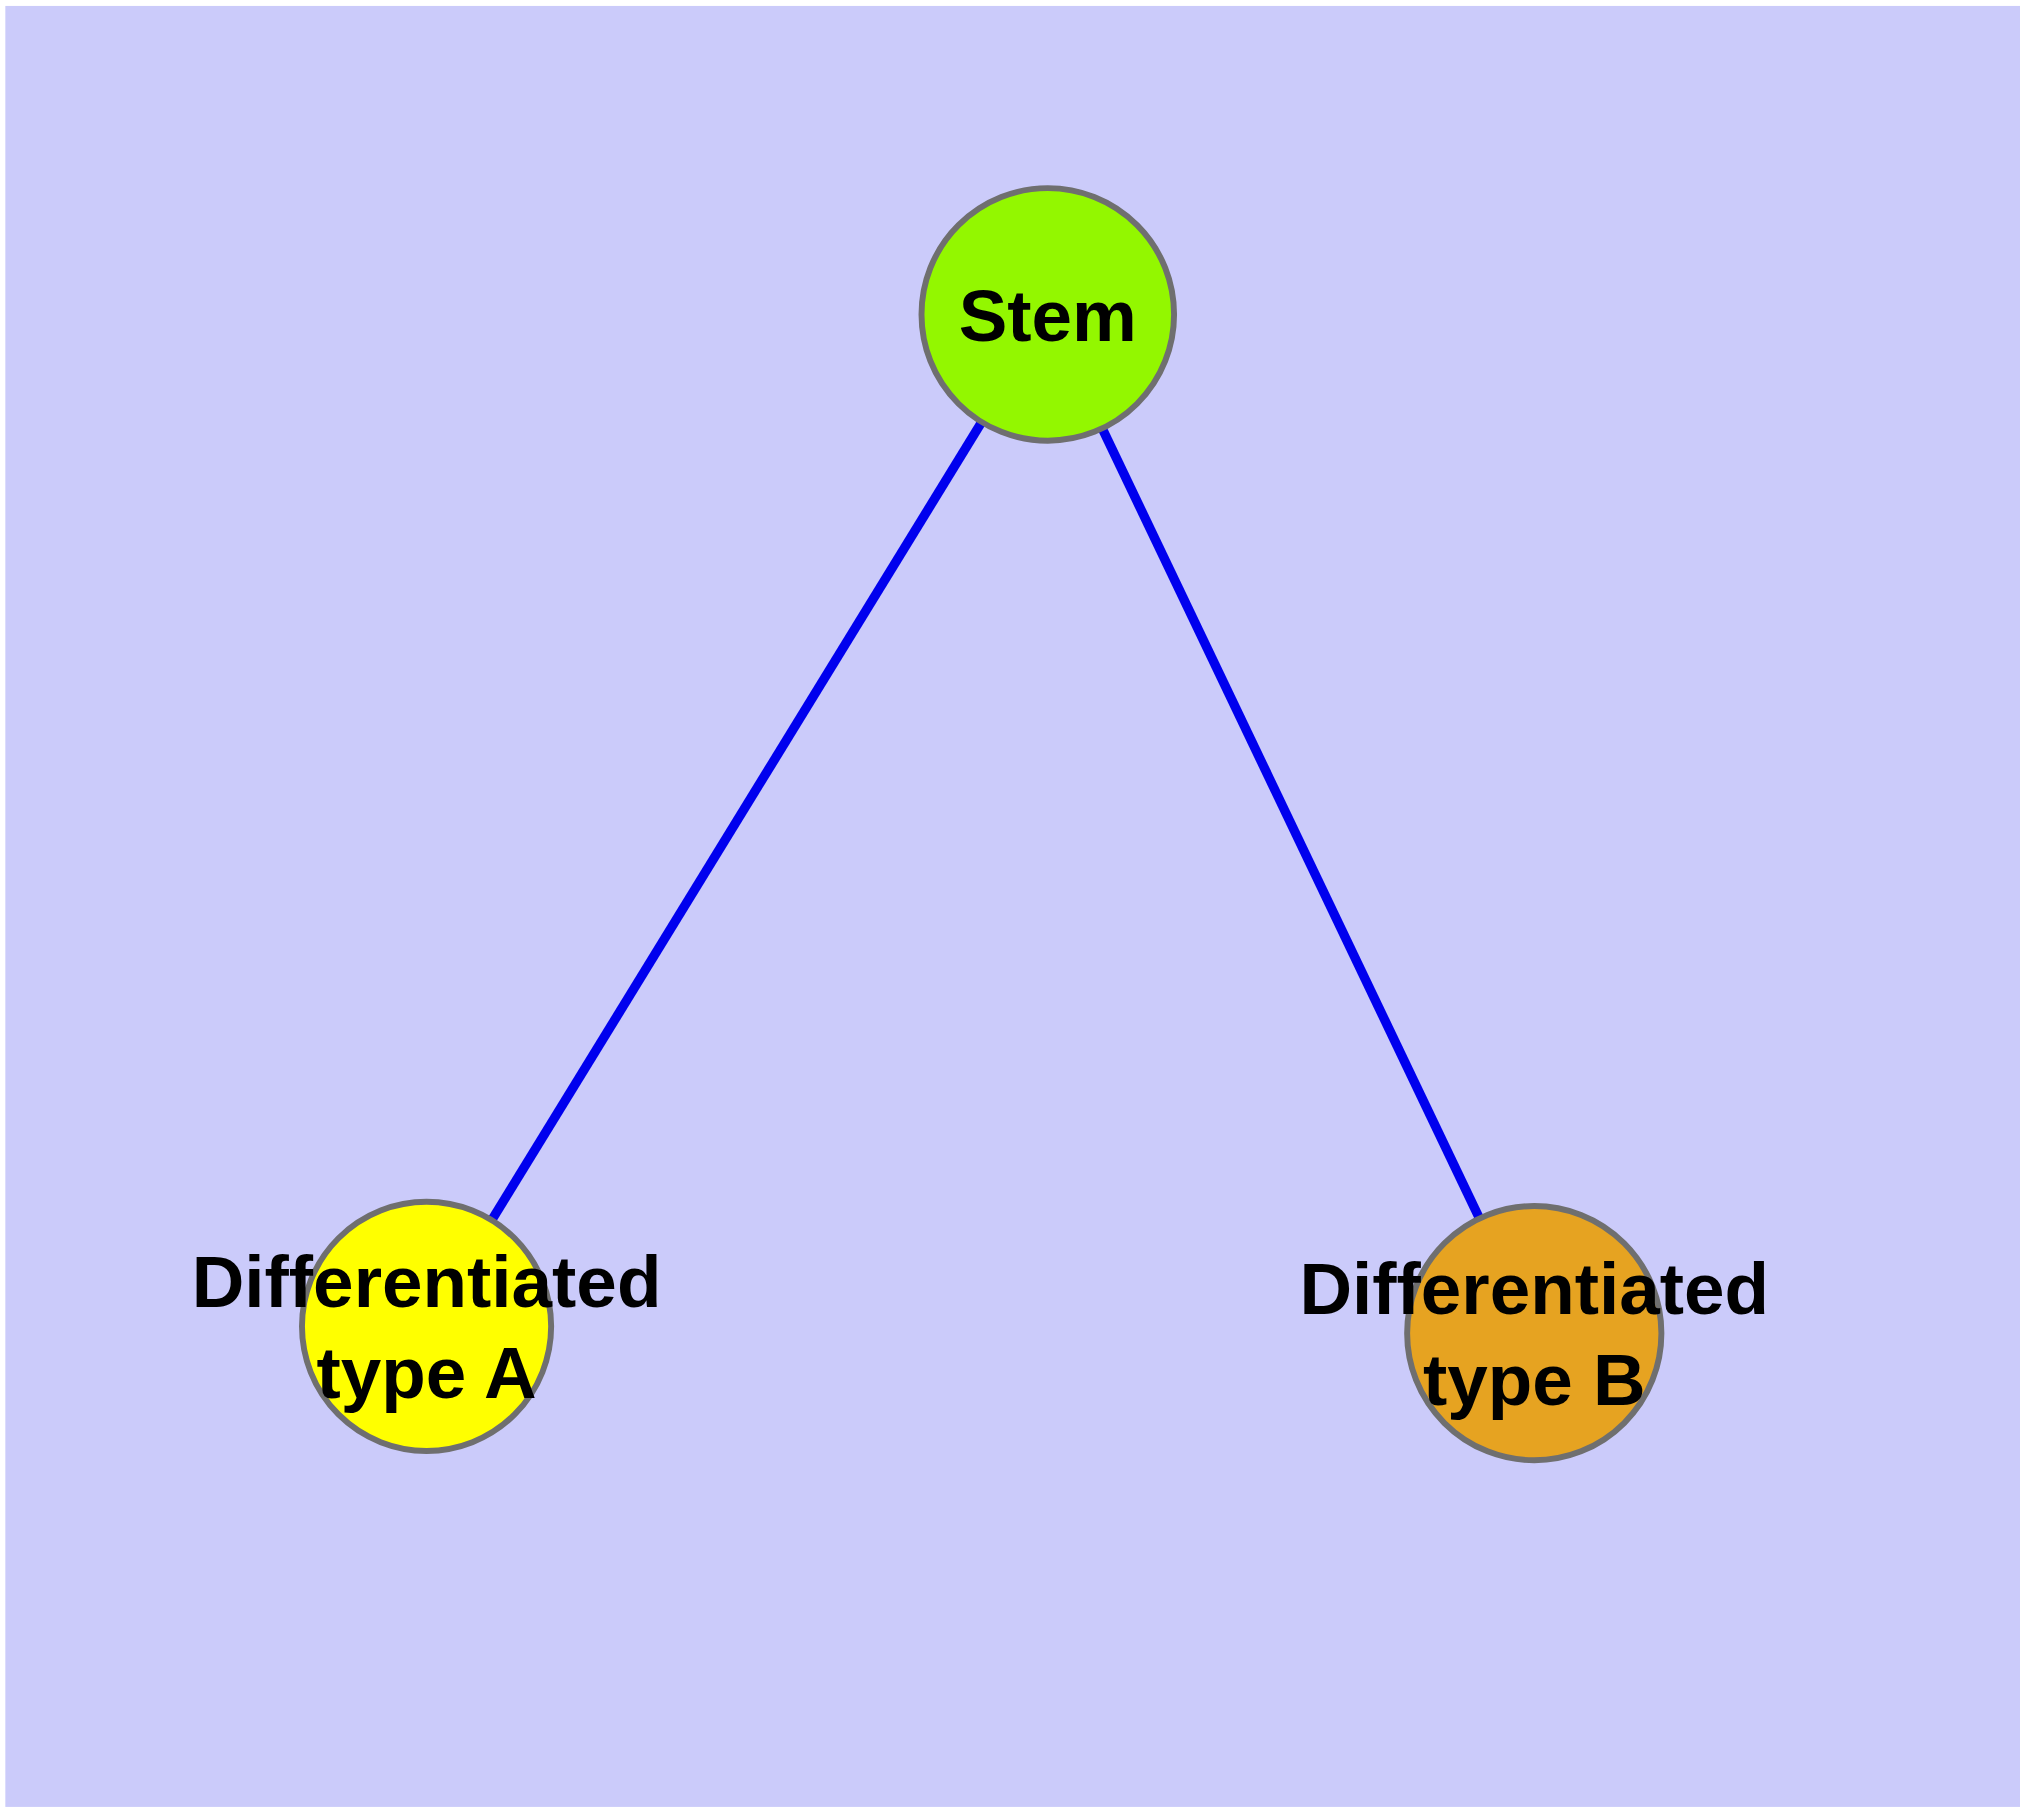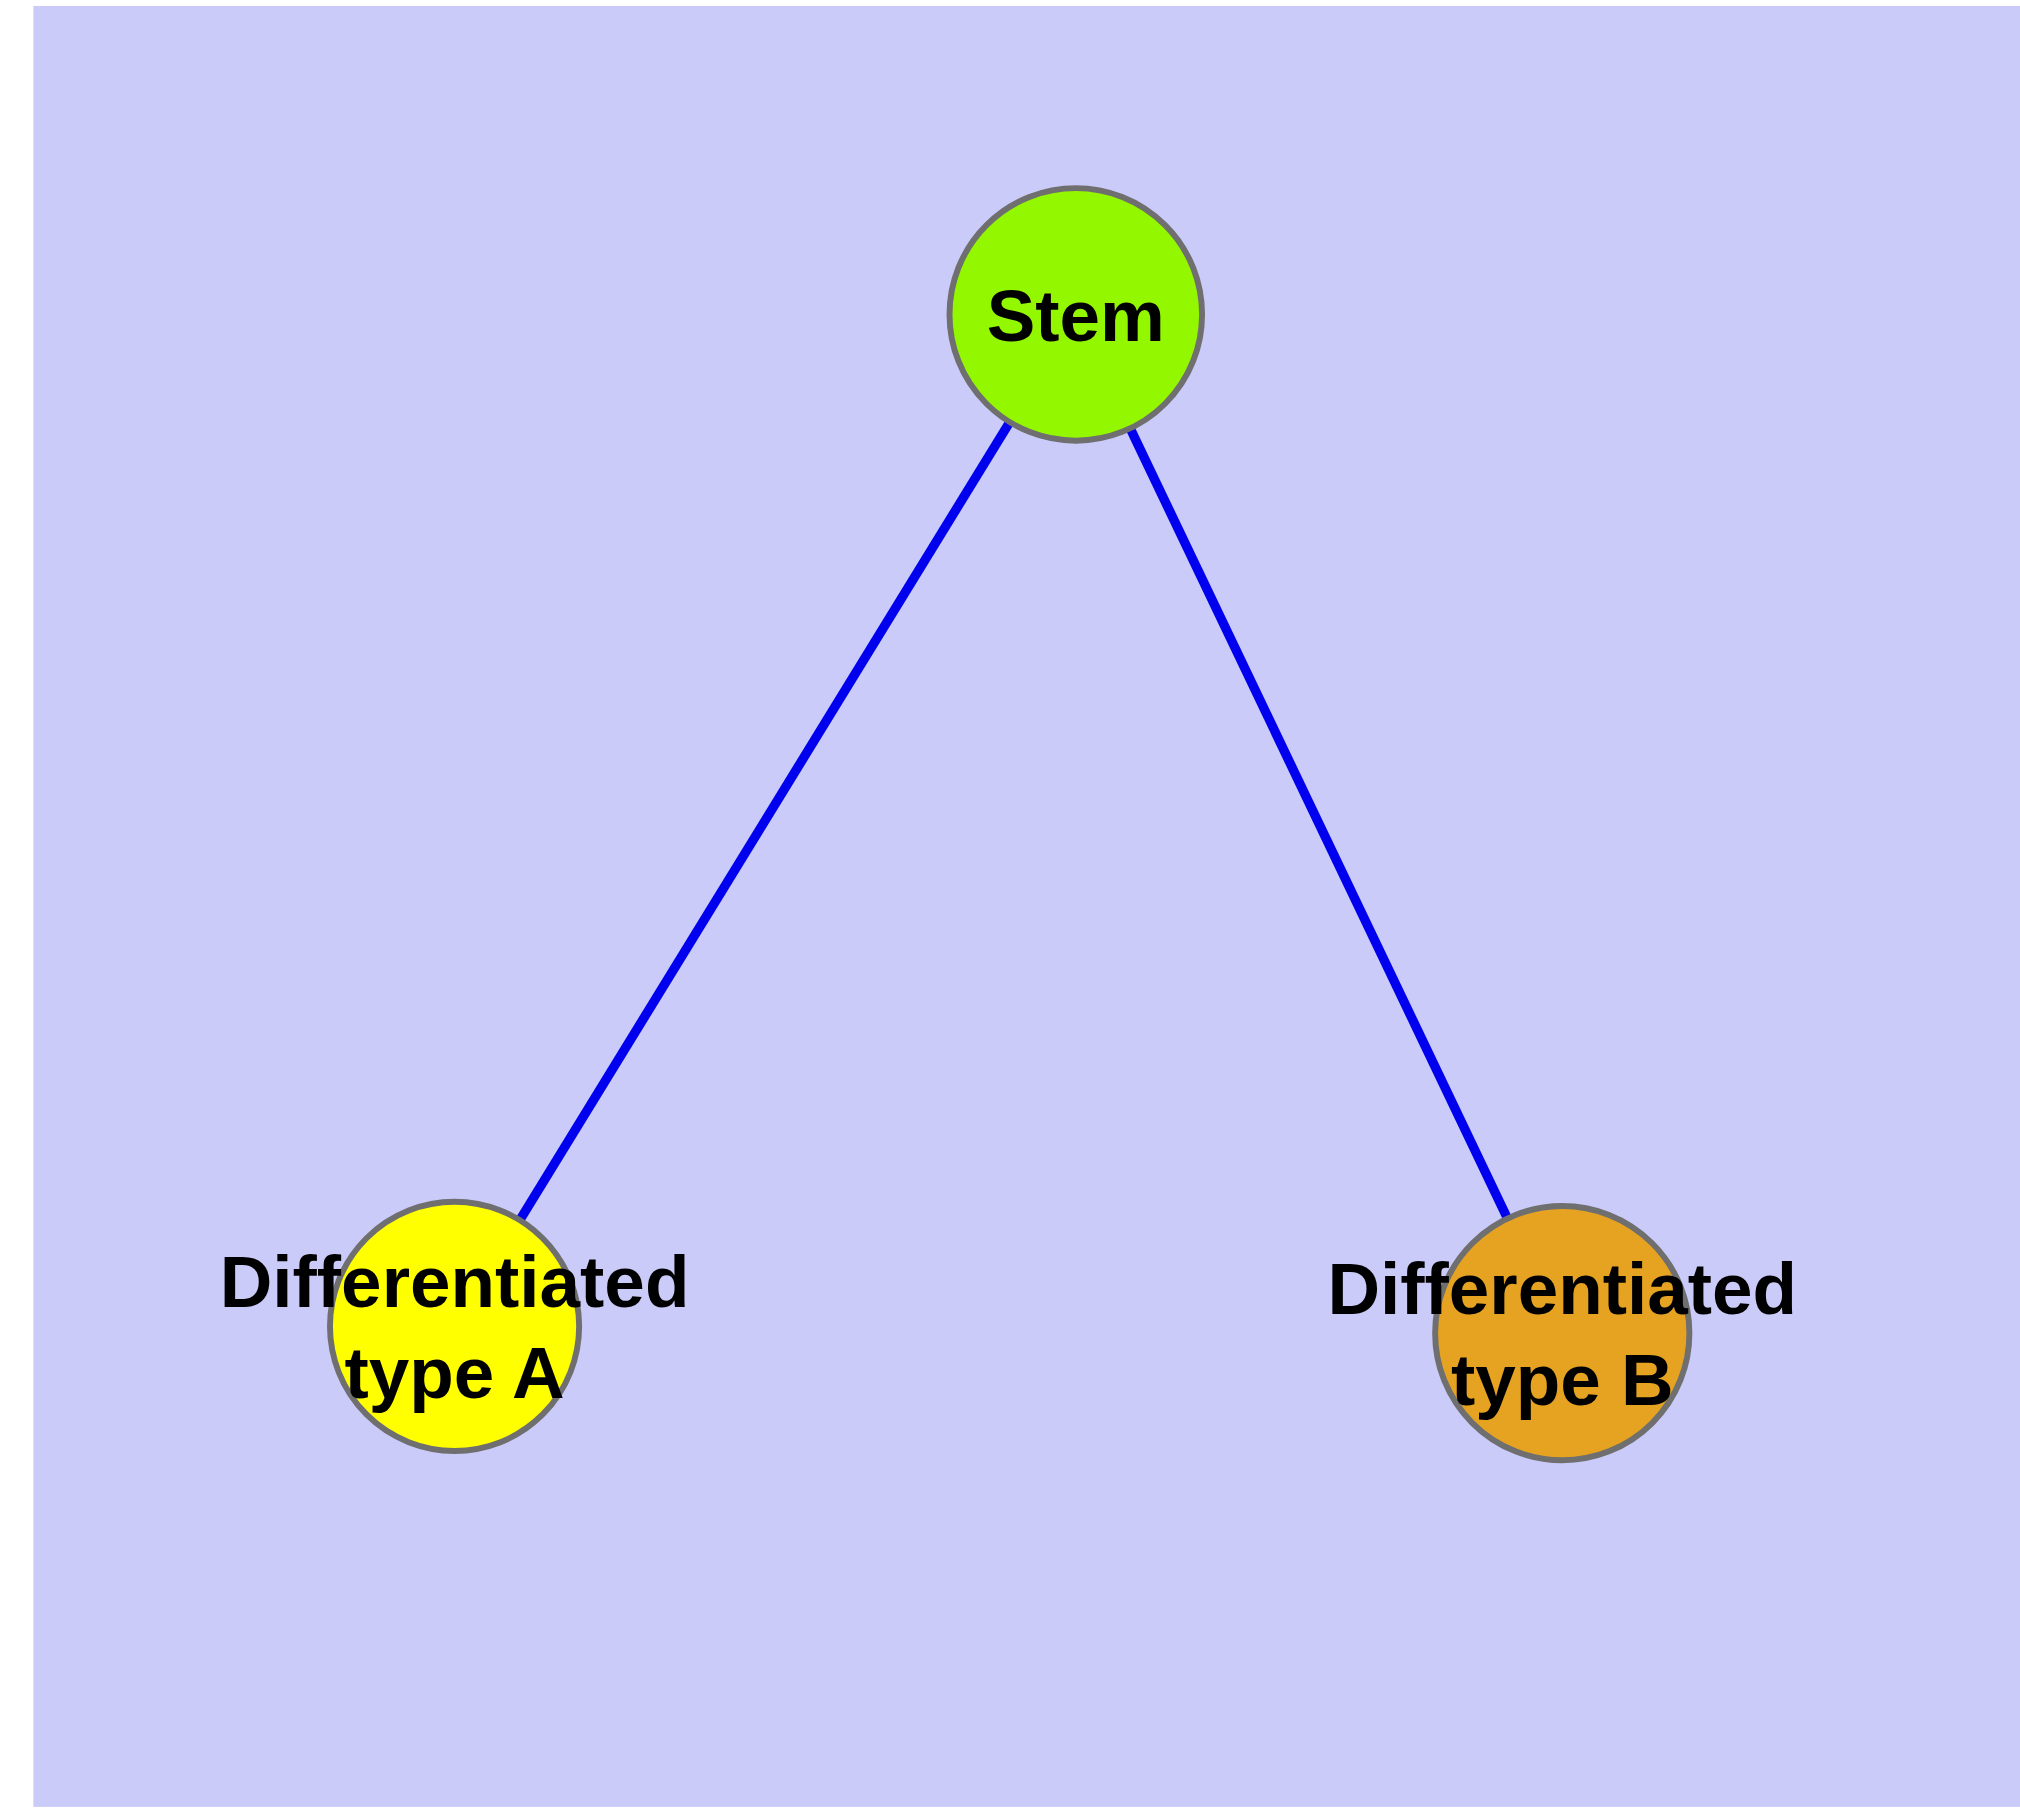--- a/index.html
+++ b/index.html
@@ -8,21 +8,20 @@
     background: #ffffff;
     width: 2021px;
     height: 1812px;
     overflow: hidden;
     font-family: "Liberation Sans", sans-serif;
   }
   #stage {
     position: relative;
     width: 1601px;
     height: 1812px;
-    margin-left: 28px;
   }
   svg text {
     font-family: "Liberation Sans", "DejaVu Sans", sans-serif;
     font-weight: bold;
   }
 </style>
 </head>
 <body>
 
 <div id="stage">

